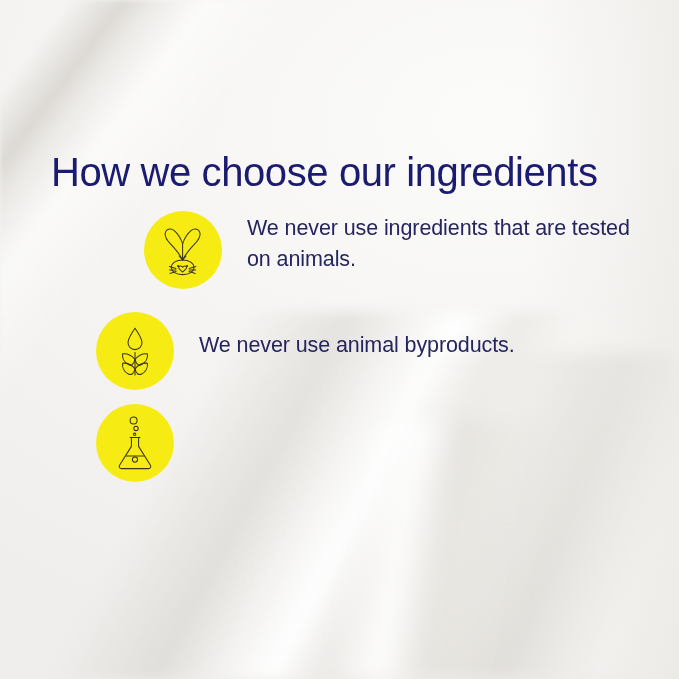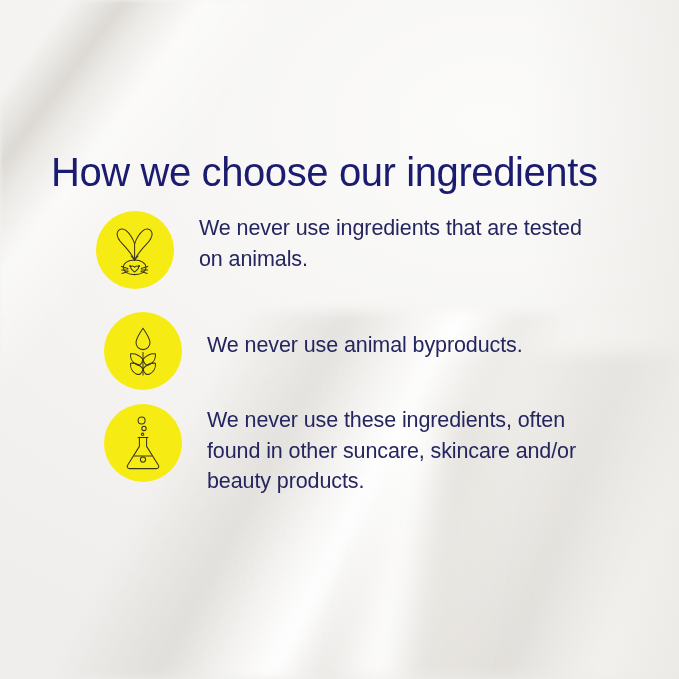--- a/index.html
+++ b/index.html
@@ -118,21 +118,21 @@
     left: 0;
     top: 211px;
     width: 679px;
   }
 
   .row {
     position: relative;
     display: flex;
     align-items: flex-start;
   }
-  .row + .row { margin-top: 0; padding-left: 8px; }
+  .row + .row { margin-top: 0; }
 
   .icon-badge {
     flex: 0 0 auto;
     width: 78px;
     height: 78px;
     margin-left: 96px;
     border-radius: 50%;
     background: #f6ec14;
     display: flex;
     align-items: center;
@@ -174,21 +174,21 @@
   <div class="silk silk-fold-br"></div>
   <div class="silk silk-crease"></div>
   <div class="silk silk-edge"></div>
 
   <div id="content">
 
     <h1 class="page-title">How we choose our ingredients</h1>
 
     <div class="rows">
 
-      <div class="row" style="height:101px;">
+      <div class="row" style="height:101px;padding-left:48px;">
         <div class="icon-badge">
           <span>
             <svg width="48" height="54" viewBox="0 0 48 54" fill="none" stroke="#3a3520" stroke-width="1.05" stroke-linecap="round" stroke-linejoin="round">
 
               <path d="M23.6 37.2 C21.0 31.0 15.0 24.5 11.0 20.3
                        C7.0 16.0 5.3 12.0 6.6 8.9
                        C8.0 5.6 12.2 5.1 15.2 7.6
                        C18.6 10.4 21.8 15.6 23.6 20.6"></path>
 
               <path d="M23.6 37.2 C26.2 31.0 32.2 24.5 36.2 20.3
@@ -289,19 +289,18 @@
 
               <path d="M17.1 22.4 L26.9 22.4"></path>
 
               <path d="M13.4 41.0 L30.6 41.0"></path>
 
               <circle cx="22.0" cy="44.6" r="2.6"></circle>
             </svg>
           </span>
         </div>
         <div class="row-text" style="padding-top:1px;">
-          <p>We never use these ingredients, often found in other suncare, skincare and/or beauty products.</p>
         </div>
       </div>
 
     </div>
   </div>
 </div>
 
 </body></html>

